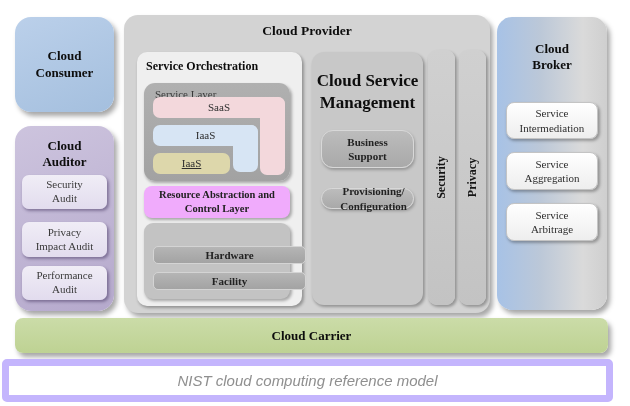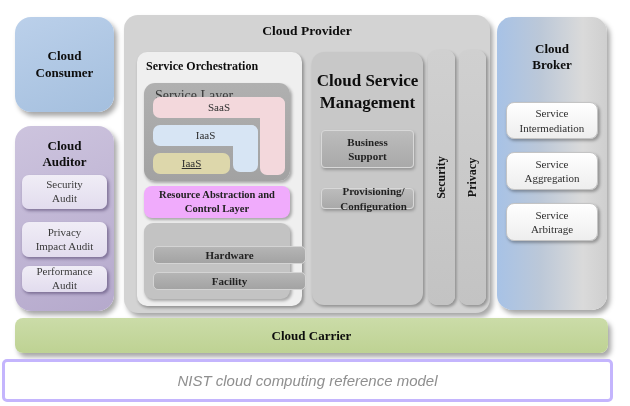--- a/index.html
+++ b/index.html
@@ -22,32 +22,32 @@
   .auditor { left:15px; top:126px; width:99px; height:185px; border-radius:16px;
              background: linear-gradient(155deg,#cdc4de 0%,#b5a9cc 100%); }
   .auditor-title { margin-top:12px; text-align:center; font-weight:bold; font-size:13px; color:#0d0d0d; line-height:1.22; }
   .audit-item { left:7px; width:85px; border-radius:7px;
                 background: linear-gradient(180deg,#f0edf6 0%,#e2dcee 100%);
                 box-shadow: 1.5px 2px 3px rgba(55,40,85,0.45);
                 display:flex; align-items:center; justify-content:center;
                 font-size:11px; color:#3a3a3a; text-align:center; line-height:1.25; }
   .audit-1 { top:49px;  height:34px; }
   .audit-2 { top:96px;  height:35px; }
-  .audit-3 { top:140px; height:26px; }
+  .audit-3 { top:140px; height:34px; }
 
   
   .provider { left:124px; top:15px; width:366px; height:298px; border-radius:14px; background:#d3d3d3; }
   .provider-title { margin-top:8px; text-align:center; font-weight:bold; font-size:13.5px; color:#0d0d0d; }
 
   .orchestration { left:13px; top:37px; width:165px; height:254px; border-radius:10px; background:#efefef; }
   .orch-title { margin:7px 0 0 9px; font-weight:bold; font-size:12px; color:#0d0d0d; }
 
   .service-layer { left:7px; top:31px; width:146px; height:98px; border-radius:11px;
                    background: linear-gradient(180deg,#b0b0b0 0%,#a2a2a2 100%); }
-  .sl-label { position:absolute; left:11px; top:5px; font-size:14px; color:#3a3a3a; }
+  .sl-label { position:absolute; left:11px; top:5px; font-size:11px; color:#3a3a3a; }
   .tier { position:absolute; font-size:11px; color:#2e2e2e; text-align:center; line-height:21px; }
   .saas-bar { left:9px;  top:14px; width:132px; height:21px; border-radius:7px; background:#f3d8dc; }
   .saas-arm { left:116px; top:14px; width:25px; height:78px; border-radius:0 7px 7px 7px; background:#f3d8dc; }
   .paas-bar { left:9px;  top:42px; width:105px; height:21px; border-radius:7px; background:#d7e5f4; }
   .paas-arm { left:89px; top:42px; width:25px; height:47px; border-radius:0 7px 7px 7px; background:#d7e5f4; }
   .iaas-bar { left:9px;  top:70px; width:77px;  height:21px; border-radius:7px; background:#ddd7ab;text-decoration:underline; }
 
   .racl { left:7px; top:134px; width:146px; height:32px; border-radius:8px; background:#f0abfc;
           display:flex; align-items:center; justify-content:center;
           font-size:10.5px; font-weight:600; color:#222; text-align:center; line-height:1.3; }
@@ -55,21 +55,21 @@
   .prl { left:7px; top:171px; width:146px; height:76px; border-radius:9px; background:#c3c3c3; }
   .prl-title { margin:4px 0 0 10px; font-size:11px; font-weight:600; color:#2a2a2a; }
   .prl-item { position:absolute; left:9px; width:153px; height:18px; border-radius:5px;
               background: linear-gradient(180deg,#b5b5b5 0%,#a3a3a3 100%);
               border:1px solid #d4d4d4;
               font-size:11px; font-weight:600; color:#222; text-align:center; line-height:16px; }
   .hw { top:23px; }  .fac { top:49px; }
 
   .management { left:188px; top:37px; width:111px; height:253px; border-radius:12px; background:#c8c8c8; }
   .mgmt-title { margin-top:18px; text-align:center; font-weight:bold; font-size:17px; color:#0d0d0d; line-height:1.3; }
-  .mgmt-item { position:absolute; left:9px; width:93px; border-radius:4px;
+  .mgmt-item { position:absolute; left:9px; width:93px; border-radius:12px;
                background: linear-gradient(180deg,#bcbcbc 0%,#a9a9a9 100%);
                border:1px solid #d8d8d8; box-shadow:1px 2px 3px rgba(0,0,0,0.25);
                display:flex; align-items:center; justify-content:center;
                font-size:11px; font-weight:600; color:#222; text-align:center; line-height:1.3; }
   .mgmt-1 { top:78px;  height:38px; }
   .mgmt-2 { top:136px; height:21px;padding-left:12px; }
   .mgmt-3 { top:193px; height:35px; }
 
   .vbar { top:35px; width:27px; height:255px; border-radius:9px;
           background: linear-gradient(180deg,#d0d0d0 0%,#c3c3c3 100%);
@@ -92,21 +92,21 @@
   .broker-3 { top:186px; height:38px; }
 
   
   .carrier { left:15px; top:318px; width:593px; height:35px; border-radius:8px;
              background: linear-gradient(180deg,#cbdca8 0%,#bed293 100%);
              display:flex; align-items:center; justify-content:center;
              font-weight:bold; font-size:13px; color:#0d0d0d; }
 
   
   .caption-card { left:2px; top:359px; width:611px; height:43px;
-                  border:3px solid #c4b5fd; border-radius:5px; background:#fff;
+                  border:7px solid #c4b5fd; border-radius:5px; background:#fff;
                   display:flex; align-items:center; justify-content:center;
                   font-family:"Liberation Sans","DejaVu Sans",sans-serif;
                   font-style:italic; font-size:15px; color:#8f8f8f; }
 </style>
 </head>
 <body>
 
 <div class="stage">
   <div class="abs" style="inset:0">
 

